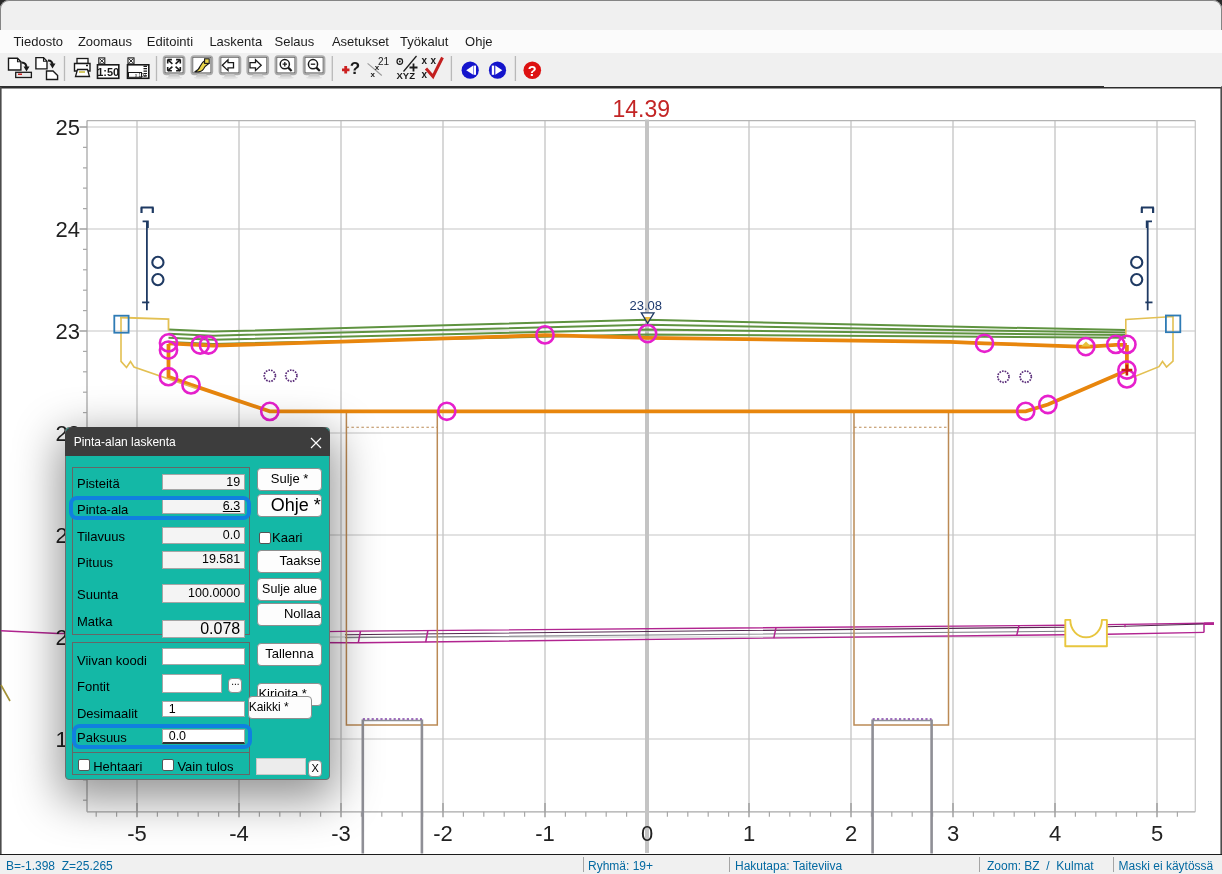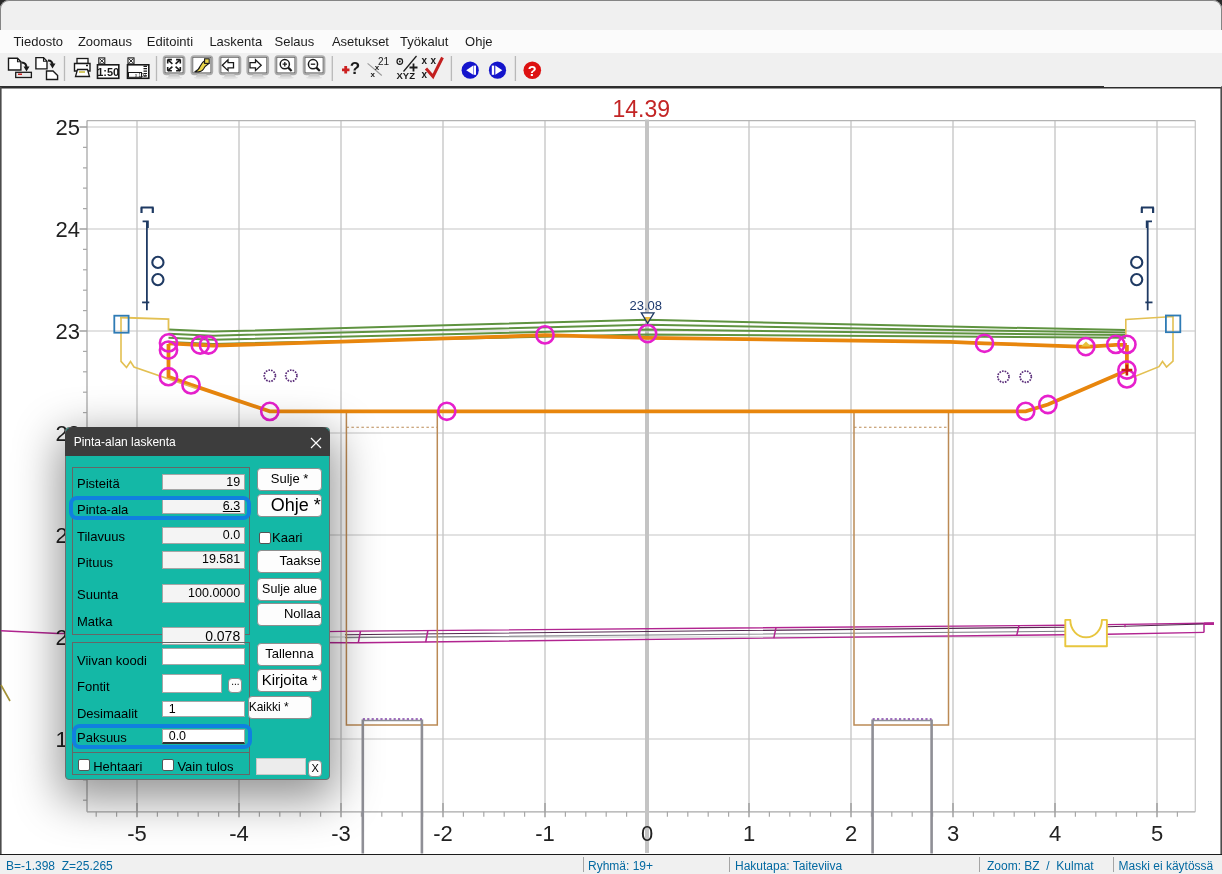--- a/index.html
+++ b/index.html
@@ -371,21 +371,21 @@
       <div style="position:absolute;left:96px;top:45.900000000000034px;width:83.5px;height:16.3px;background:#f4f4f4;border:1px solid #a6a6a6;box-sizing:border-box;font-size:12.5px;line-height:14.3px;text-align:right;padding-right:4px;color:#000;">19</div>
       <div style="position:absolute;left:11.3px;top:74.60000000000002px;font-size:13px;color:#000;white-space:nowrap">Pinta-ala</div>
       <div style="position:absolute;left:96px;top:70.10000000000002px;width:83.5px;height:16.5px;background:#f4f4f4;border:1px solid #a6a6a6;box-sizing:border-box;font-size:12.5px;line-height:14.5px;text-align:right;padding-right:4px;color:#000;text-decoration:underline;">6.3</div>
       <div style="position:absolute;left:11.3px;top:101.10000000000002px;font-size:13px;color:#000;white-space:nowrap">Tilavuus</div>
       <div style="position:absolute;left:96px;top:99.60000000000002px;width:83.5px;height:16.8px;background:#f4f4f4;border:1px solid #a6a6a6;box-sizing:border-box;font-size:12.5px;line-height:14.8px;text-align:right;padding-right:4px;color:#000;">0.0</div>
       <div style="position:absolute;left:11.3px;top:127.60000000000002px;font-size:13px;color:#000;white-space:nowrap">Pituus</div>
       <div style="position:absolute;left:96px;top:123.0px;width:83.5px;height:17.9px;background:#f4f4f4;border:1px solid #a6a6a6;box-sizing:border-box;font-size:12.5px;line-height:15.899999999999999px;text-align:right;padding-right:4px;color:#000;">19.581</div>
       <div style="position:absolute;left:11.3px;top:159.60000000000002px;font-size:13px;color:#000;white-space:nowrap">Suunta</div>
       <div style="position:absolute;left:96px;top:156.5px;width:83.5px;height:18.2px;background:#f4f4f4;border:1px solid #a6a6a6;box-sizing:border-box;font-size:12.5px;line-height:16.2px;text-align:right;padding-right:4px;color:#000;">100.0000</div>
       <div style="position:absolute;left:11.3px;top:186.10000000000002px;font-size:13px;color:#000;white-space:nowrap">Matka</div>
-      <div style="position:absolute;left:96px;top:199px;width:83.5px;height:18.2px;background:#f4f4f4;border:1px solid #a6a6a6;box-sizing:border-box;font-size:14px;line-height:16.2px;text-align:right;padding-right:4px;color:#000;">0.078</div>
+      <div style="position:absolute;left:96px;top:192px;width:83.5px;height:18.2px;background:#f4f4f4;border:1px solid #a6a6a6;box-sizing:border-box;font-size:16px;line-height:16.2px;text-align:right;padding-right:4px;color:#000;">0.078</div>
       <div style="position:absolute;left:3.5px;top:68.1px;width:181.9px;height:24.4px;border:4px solid #1080e0;border-radius:8px;box-sizing:border-box"></div>
       <div style="position:absolute;left:6.5px;top:214.4px;width:177.7px;height:110.6px;border:1px solid #666;box-sizing:border-box"></div>
       <div style="position:absolute;left:11.3px;top:225.60000000000002px;font-size:13px;color:#000;white-space:nowrap">Viivan koodi</div>
       <div style="position:absolute;left:96px;top:220.10000000000002px;width:83.5px;height:17.5px;background:#fff;border:1px solid #a6a6a6;box-sizing:border-box;font-size:12.5px;line-height:15.5px;text-align:left;padding-left:6px;color:#000;"></div>
       <div style="position:absolute;left:11.3px;top:251.60000000000002px;font-size:13px;color:#000;white-space:nowrap">Fontit</div>
       <div style="position:absolute;left:96px;top:246.20000000000005px;width:60.2px;height:18.7px;background:#fff;border:1px solid #a6a6a6;box-sizing:border-box;font-size:12.5px;line-height:16.7px;text-align:left;padding-left:6px;color:#000;"></div>
       <div style="position:absolute;left:162.7px;top:250.39999999999998px;width:14px;height:14.5px;background:#fdfdfd;border:1px solid #8f8f8f;border-radius:4px;box-sizing:border-box;text-align:center;font-size:13px;line-height:11.5px;color:#000"><span style="font-size:10px;position:relative;top:-4px">...</span></div>
       <div style="position:absolute;left:11.3px;top:278.1px;font-size:13px;color:#000;white-space:nowrap">Desimaalit</div>
       <div style="position:absolute;left:96px;top:273.30000000000007px;width:83.5px;height:16.3px;background:#fff;border:1px solid #a6a6a6;box-sizing:border-box;font-size:12.5px;line-height:14.3px;text-align:left;padding-left:6px;color:#000;">1</div>
       <div style="position:absolute;left:11.3px;top:302.6px;font-size:13px;color:#000;white-space:nowrap">Paksuus</div>
@@ -397,21 +397,21 @@
       <div style="position:absolute;left:96px;top:331.6px;width:12px;height:12px;background:#fff;border:1.4px solid #555;border-radius:2px;box-sizing:border-box"></div>
       <div style="position:absolute;left:111.7px;top:330.9px;font-size:13px;color:#000;white-space:nowrap">Vain tulos</div>
       <div style="position:absolute;left:191.7px;top:40.400000000000034px;width:64.4px;height:23px;background:#fdfdfd;border:1px solid #8f8f8f;border-radius:4px;box-sizing:border-box;text-align:center;font-size:13px;line-height:20px;color:#000">Sulje *</div>
       <div style="position:absolute;left:191.7px;top:66.40000000000003px;width:64.4px;height:23px;background:#fdfdfd;border:1px solid #8f8f8f;border-radius:4px;box-sizing:border-box;text-align:right;font-size:18px;line-height:20px;color:#000">Ohje *</div>
       <div style="position:absolute;left:192.9px;top:103.89999999999998px;width:12px;height:12px;background:#fff;border:1.4px solid #555;border-radius:2px;box-sizing:border-box"></div>
       <div style="position:absolute;left:206.4px;top:102.39999999999998px;font-size:13px;color:#000;white-space:nowrap">Kaari</div>
       <div style="position:absolute;left:191.7px;top:121.89999999999998px;width:64.4px;height:23px;background:#fdfdfd;border:1px solid #8f8f8f;border-radius:4px;box-sizing:border-box;text-align:right;font-size:13px;line-height:20px;color:#000">Taakse</div>
       <div style="position:absolute;left:191.7px;top:149.89999999999998px;width:64.4px;height:23px;background:#fdfdfd;border:1px solid #8f8f8f;border-radius:4px;box-sizing:border-box;text-align:center;font-size:12.5px;line-height:20px;color:#000">Sulje alue</div>
       <div style="position:absolute;left:191.7px;top:175.5px;width:64.4px;height:23px;background:#fdfdfd;border:1px solid #8f8f8f;border-radius:4px;box-sizing:border-box;text-align:right;font-size:13px;line-height:20px;color:#000">Nollaa</div>
       <div style="position:absolute;left:191.7px;top:215.0px;width:64.4px;height:23px;background:#fdfdfd;border:1px solid #8f8f8f;border-radius:4px;box-sizing:border-box;text-align:center;font-size:13px;line-height:20px;color:#000">Tallenna</div>
-      <div style="position:absolute;left:191.7px;top:241px;width:64.4px;height:23px;background:#fdfdfd;border:1px solid #8f8f8f;border-radius:4px;box-sizing:border-box;text-align:center;font-size:15px;line-height:20px;color:#000">Kirjoita *</div>
+      <div style="position:absolute;left:191.7px;top:255px;width:64.4px;height:23px;background:#fdfdfd;border:1px solid #8f8f8f;border-radius:4px;box-sizing:border-box;font-size:13px;line-height:20px;color:#000">Kirjoita *</div>
       <div style="position:absolute;left:182px;top:268.6px;width:64.4px;height:23px;background:#fdfdfd;border:1px solid #8f8f8f;border-radius:4px;box-sizing:border-box;font-size:12px;line-height:20px;color:#000">Kaikki *</div>
       <div style="position:absolute;left:190.2px;top:330px;width:49.8px;height:17.5px;background:#ececec;border:1px solid #c6c6c6;box-sizing:border-box"></div>
       <div style="position:absolute;left:242.3px;top:332.1px;width:14.5px;height:17px;background:#fdfdfd;border:1px solid #8f8f8f;border-radius:4px;box-sizing:border-box;text-align:center;font-size:13px;line-height:14px;color:#000">
         <span style="font-size:11px;line-height:14px;display:block">X</span>
       </div>
     </div>
 <div id="status">
       <span style="position:absolute;left:6px;top:3.5px">B=-1.398&nbsp;&nbsp;Z=25.265</span>
       <span style="position:absolute;left:583px;top:2px;width:1px;height:15px;background:#a5a5a5"></span>
       <span style="position:absolute;left:729px;top:2px;width:1px;height:15px;background:#a5a5a5"></span>

